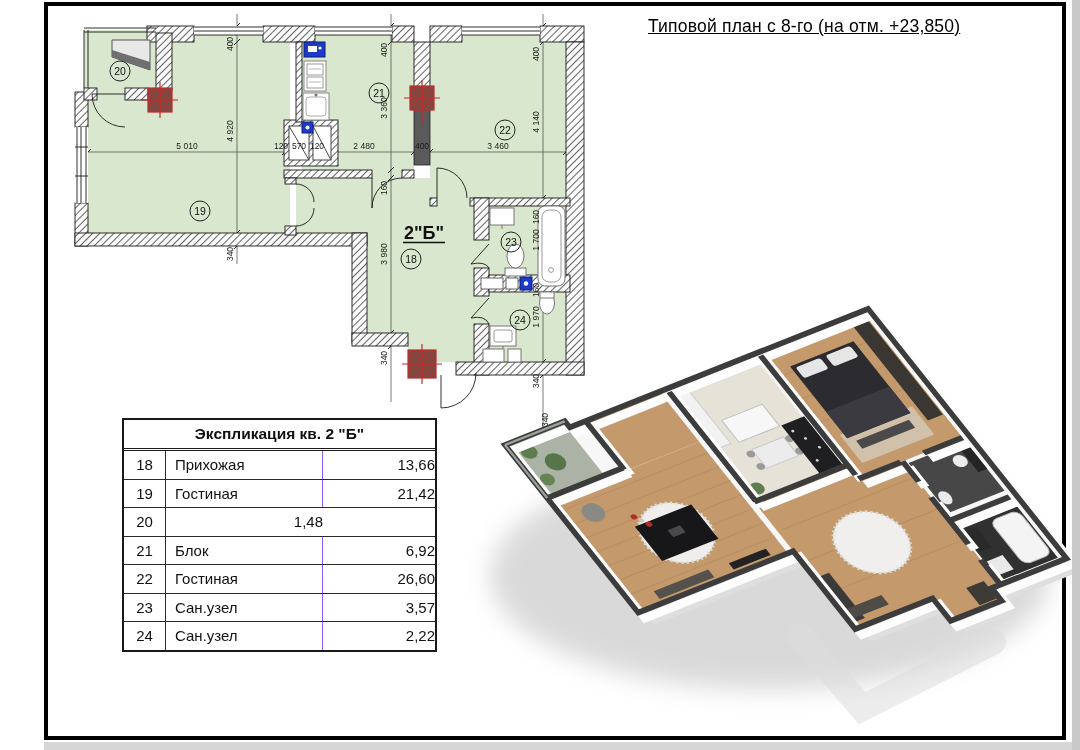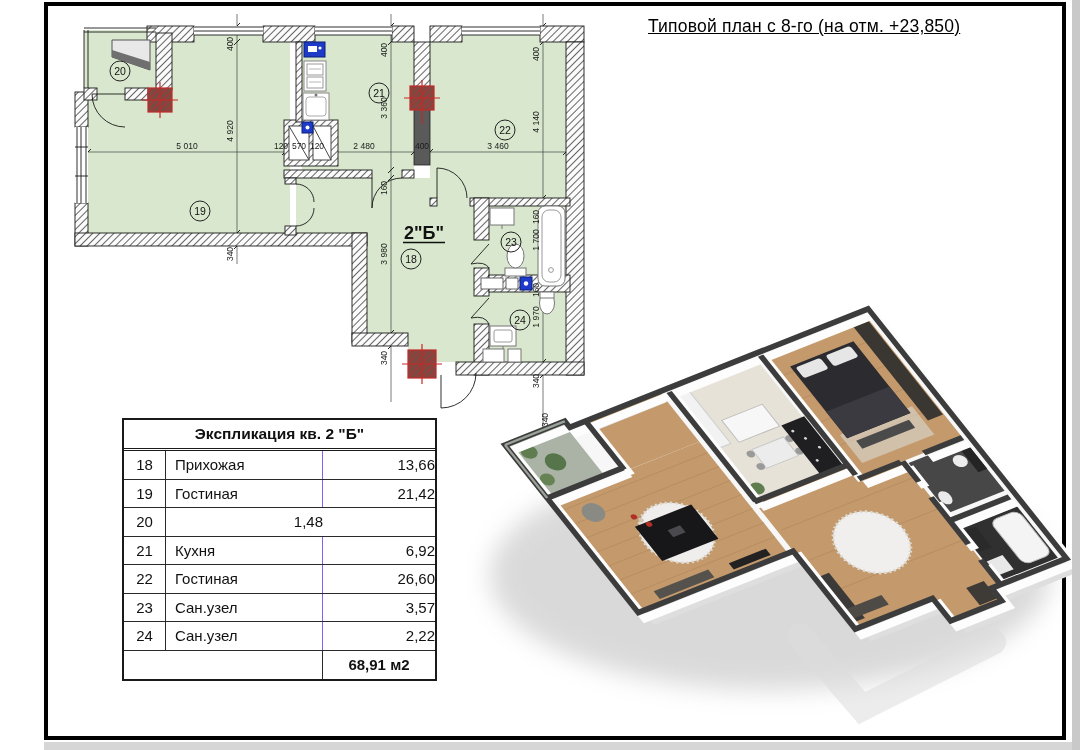--- a/index.html
+++ b/index.html
@@ -444,39 +444,35 @@
       <div class="cell-num">19</div>
       <div class="cell-name">Гостиная</div>
       <div class="cell-area">21,42</div>
     </div>
     <div class="tbl-row">
       <div class="cell-num">20</div>
       <div class="cell-area">1,48</div>
     </div>
     <div class="tbl-row">
       <div class="cell-num">21</div>
-      <div class="cell-name">Кухня</div>
+      <div class="cell-name">Блок</div>
       <div class="cell-area">6,92</div>
     </div>
     <div class="tbl-row">
       <div class="cell-num">22</div>
       <div class="cell-name">Гостиная</div>
       <div class="cell-area">26,60</div>
     </div>
     <div class="tbl-row">
       <div class="cell-num">23</div>
       <div class="cell-name">Сан.узел</div>
       <div class="cell-area">3,57</div>
     </div>
     <div class="tbl-row">
       <div class="cell-num">24</div>
       <div class="cell-name">Сан.узел</div>
       <div class="cell-area">2,22</div>
     </div>
-    <div class="tbl-total">
-      <div class="total-spacer"></div>
-      <div class="total-val">68,91 м2</div>
-    </div>
   </div>
 
   <div id="edge-right"></div>
   <div id="edge-bottom"></div>
 </div>
 
 </body></html>

